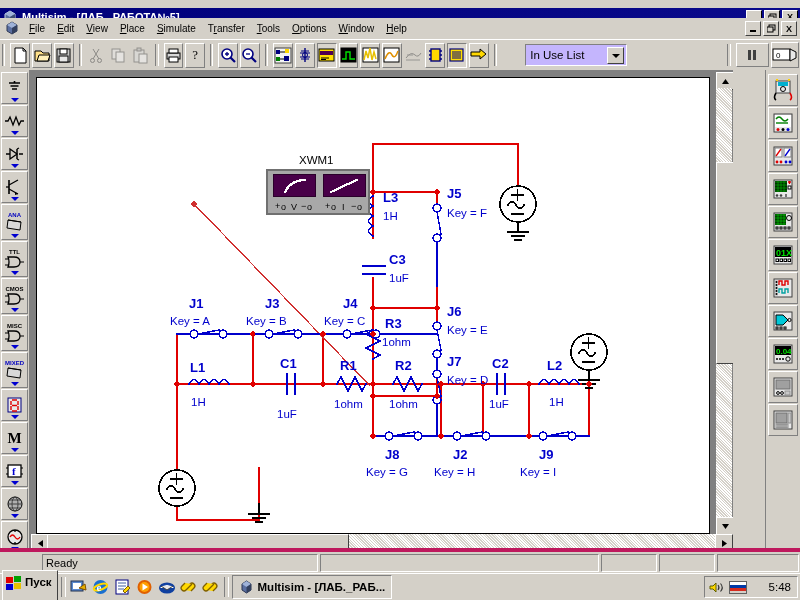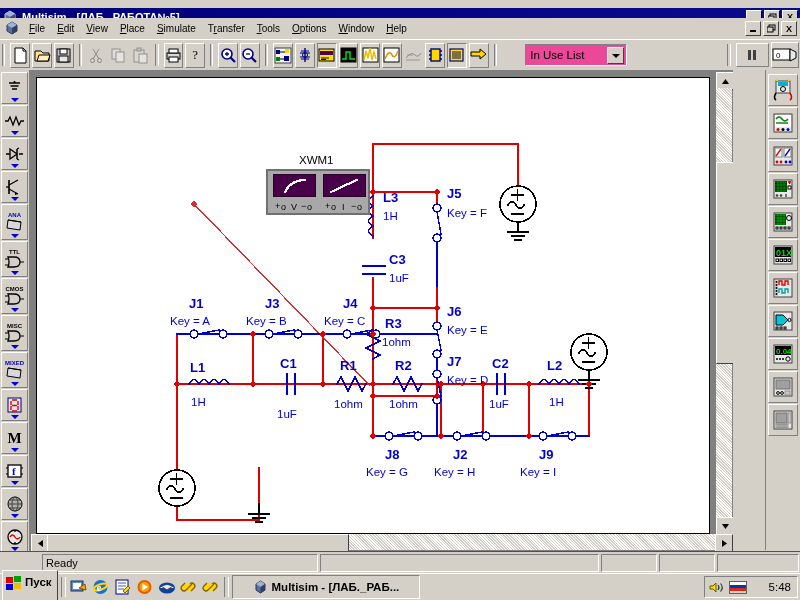--- a/index.html
+++ b/index.html
@@ -67,21 +67,21 @@
   .tbtn.raised{
     border-top:1px solid #fff;border-left:1px solid #fff;
     border-right:1px solid #808080;border-bottom:1px solid #808080;
   }
   .tbtn.sunken{
     border-top:1px solid #808080;border-left:1px solid #808080;
     border-right:1px solid #fff;border-bottom:1px solid #fff;
     background:#d8d4cc;
   }
   .combo{
-    margin-left:24px;width:136px;height:20px;background:#ec4899;
+    margin-left:24px;width:136px;height:20px;background:#c4b5fd;
     border-top:1px solid #808080;border-left:1px solid #808080;
     border-right:1px solid #fff;border-bottom:1px solid #fff;
     display:flex;align-items:center;position:relative;
   }
   .combo span{padding-left:4px;font-size:11.5px;color:#000;}
   .combo .arrow{
     position:absolute;right:2px;top:2px;width:15px;height:15px;
     background:#d4d0c8;
     border-top:1px solid #fff;border-left:1px solid #fff;
     border-right:1px solid #404040;border-bottom:1px solid #404040;
@@ -148,21 +148,21 @@
   .sb-thumb{
     background:#d4d0c8;
     border-top:1px solid #fff;border-left:1px solid #fff;
     border-right:1px solid #404040;border-bottom:1px solid #404040;
   }
 
   
   .statusbar{
     position:absolute;left:0;bottom:26px;width:800px;height:22px;
     background:#d4d0c8;display:flex;align-items:center;
-    border-top:1px solid #be185d;
+    border-top:4px solid #be185d;
   }
   .status-pane{
     height:16px;margin:0 1px;
     border-top:1px solid #808080;border-left:1px solid #808080;
     border-right:1px solid #fff;border-bottom:1px solid #fff;
     display:flex;align-items:center;padding-left:3px;font-size:11px;color:#000;
   }
 
   
   .taskbar{
@@ -174,21 +174,21 @@
     margin-left:2px;height:22px;padding:0 5px 10px 3px;background:#d4d0c8;
     border-top:1px solid #fff;border-left:1px solid #fff;
     border-right:1px solid #404040;border-bottom:1px solid #404040;
     display:flex;align-items:center;gap:3px;font-weight:bold;font-size:11.5px;
   }
   .tb-sep{width:3px;height:20px;margin:0 3px;
     border-left:1px solid #808080;border-right:1px solid #fff;}
   .qlaunch{display:flex;align-items:center;gap:2px;}
   .qbtn{width:20px;height:20px;display:flex;align-items:center;justify-content:center;}
   .taskitem{
-    height:22px;padding:0 20px;background:#d4d0c8;display:flex;align-items:center;gap:4px;
+    height:22px;padding:0 6px;background:#d4d0c8;display:flex;align-items:center;gap:4px;
     border-top:1px solid #808080;border-left:1px solid #808080;
     border-right:1px solid #fff;border-bottom:1px solid #fff;
     font-size:11.5px;font-weight:bold;max-width:190px;overflow:hidden;white-space:nowrap;
   }
   .tray{
     margin-left:auto;margin-right:2px;height:20px;display:flex;align-items:center;gap:4px;
     padding:0 4px;
     border-top:1px solid #808080;border-left:1px solid #808080;
     border-right:1px solid #fff;border-bottom:1px solid #fff;
   }

